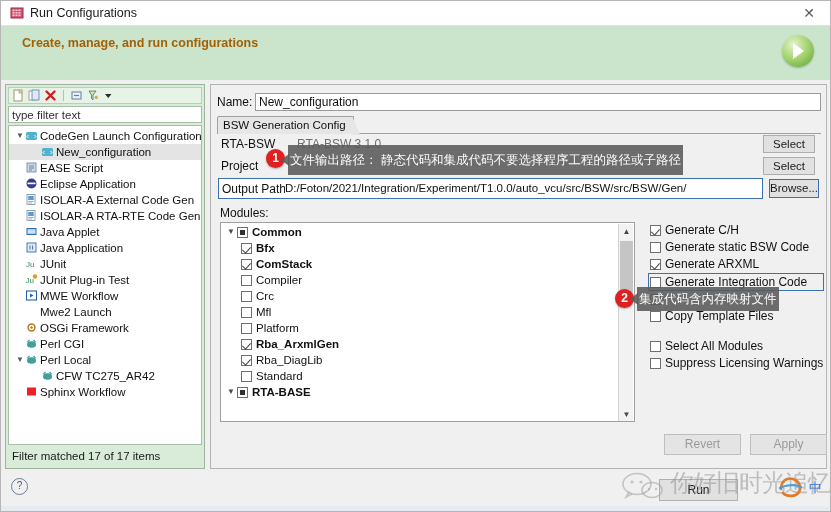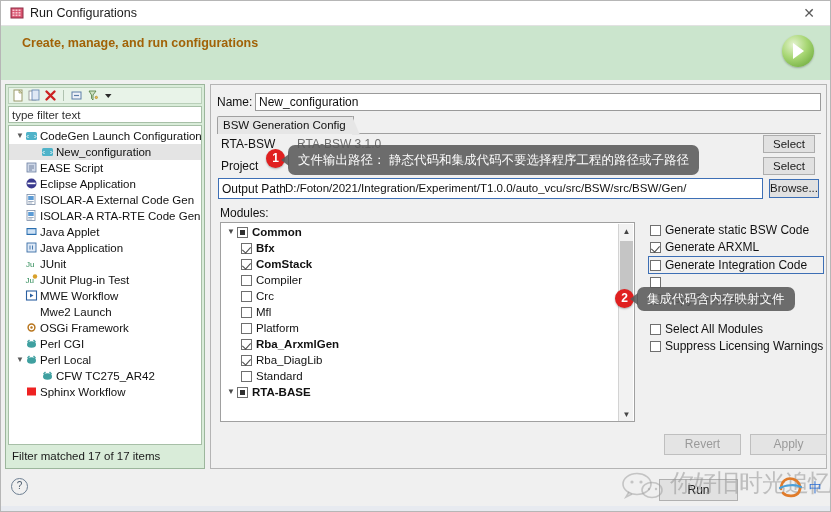--- a/index.html
+++ b/index.html
@@ -93,21 +93,21 @@
   .revert{position:absolute;left:447px;top:300px;width:77px;height:21px;background:#e4e4e4;border:1px solid #bfbfbf;box-sizing:border-box;text-align:center;line-height:19px;font-size:12px;color:#9a9a9a;}
   .apply{position:absolute;left:533px;top:300px;width:77px;height:21px;background:#e4e4e4;border:1px solid #bfbfbf;box-sizing:border-box;text-align:center;line-height:19px;font-size:12px;color:#9a9a9a;}
 
   
   .bottombar{position:absolute;left:0;bottom:0;width:831px;height:43px;}
   .helpicon{position:absolute;left:10px;top:8px;width:15px;height:15px;border:1px solid #6d7f92;border-radius:50%;color:#4a5a6b;font-size:10px;text-align:center;line-height:14px;}
   .runbtn{position:absolute;left:658px;top:9px;width:79px;height:22px;background:#e1e1e1;border:1px solid #b0b0b0;box-sizing:border-box;text-align:center;line-height:20px;font-size:12px;color:#1a1a1a;}
   .closebtn{position:absolute;left:745px;top:9px;width:79px;height:22px;background:#e1e1e1;border:1px solid #b0b0b0;box-sizing:border-box;text-align:center;line-height:20px;font-size:12px;color:#1a1a1a;}
 
   
-  .tip{position:absolute;background:#5a5a5a;color:#fff;font-size:12.5px;line-height:22px;padding:0 10px;box-sizing:border-box;white-space:nowrap;opacity:.88;border-radius:7px;}
+  .tip{position:absolute;background:#5a5a5a;color:#fff;font-size:12.5px;line-height:22px;padding:0 2px;box-sizing:border-box;white-space:nowrap;opacity:.88;}
   .tip .tail{position:absolute;left:-7px;top:5px;width:0;height:0;border-right:8px solid #5a5a5a;border-top:6px solid transparent;border-bottom:6px solid transparent;}
   .badge{position:absolute;width:19px;height:19px;border-radius:50%;background:#e02020;color:#fff;font-size:12px;font-weight:bold;text-align:center;line-height:19px;box-shadow:0 1px 2px rgba(0,0,0,.3);}
 
   
   .wm{position:absolute;left:612px;top:462px;width:219px;height:46px;pointer-events:none;}
   .wm-text{position:absolute;left:57px;top:4px;font-size:24px;color:rgba(150,150,150,.55);font-family:"DejaVu Sans",sans-serif;white-space:nowrap;letter-spacing:-1px;}
   .wm-chat{position:absolute;left:8px;top:9px;width:44px;height:28px;}
   .wm-ime{position:absolute;left:196px;top:16px;font-size:13px;color:#2f6fd0;}
   .wm-ie{position:absolute;left:165px;top:12px;width:26px;height:24px;}
 
@@ -296,20 +296,21 @@
             </div>
           <div class="mscroll">
             <div class="arw up">▲</div>
             <div class="thumb"></div>
             <div class="arw dn">▼</div>
           </div>
         </div>
 
         <div class="optcol">
           <div id="optrows">
+              <div class="orow"><span class="ocb checked"></span><span>Generate C/H</span></div>
               <div class="orow"><span class="ocb"></span><span>Generate static BSW Code</span></div>
               <div class="orow"><span class="ocb checked"></span><span>Generate ARXML</span></div>
               <div class="orow focus"><span class="ocb"></span><span>Generate Integration Code</span></div>
               <div class="orow"><span class="ocb"></span></div>
               <div class="orow"><span class="ocb"></span><span>Copy Template Files</span></div>
             </div>
           <div style="height:13px;"></div>
           <div id="optextra">
               <div class="orow"><span class="ocb"></span><span>Select All Modules</span></div>
               <div class="orow"><span class="ocb"></span><span>Suppress Licensing Warnings</span></div>

